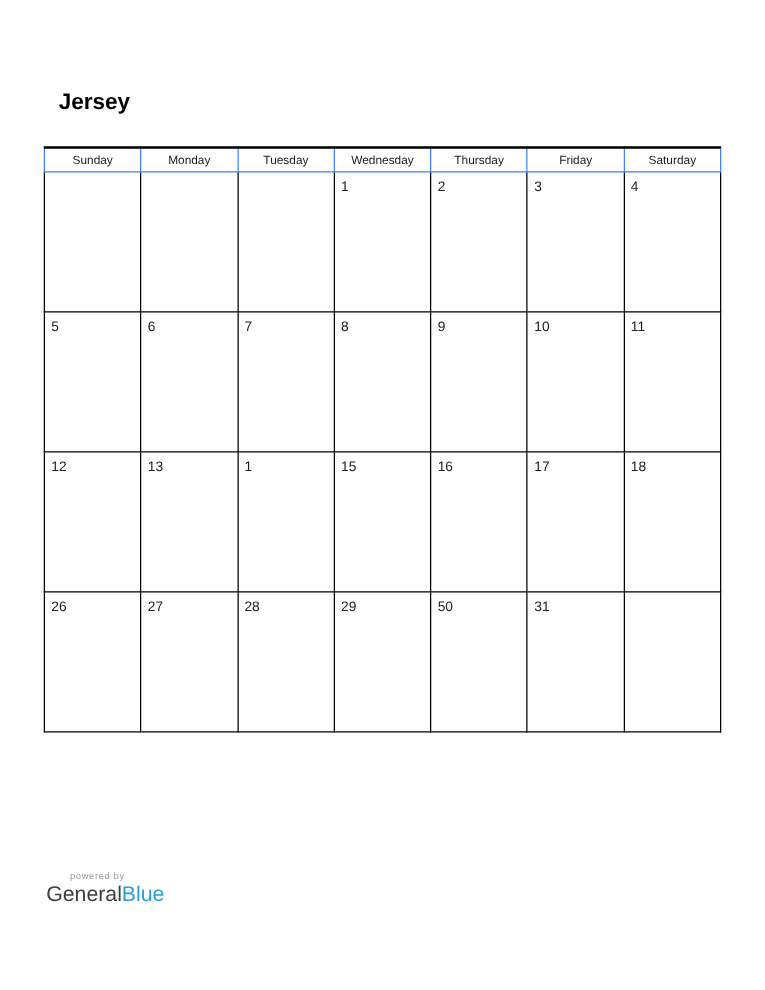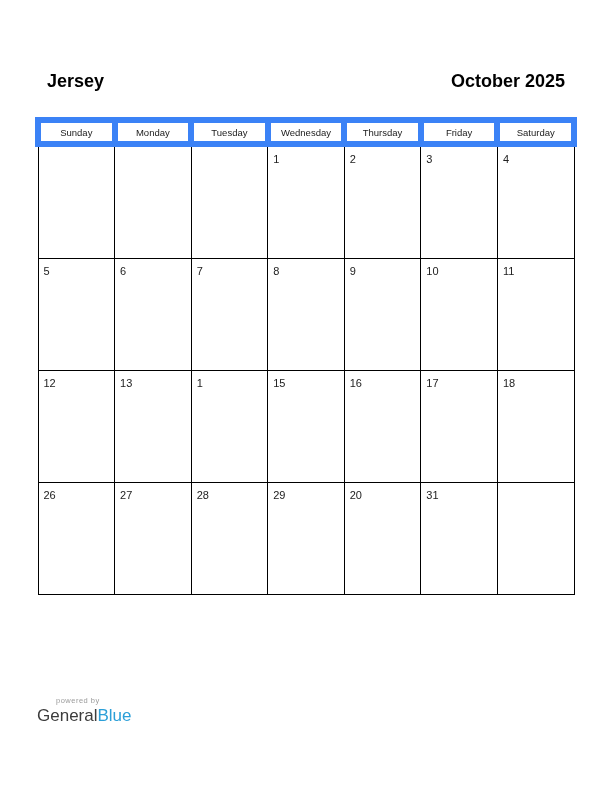--- a/index.html
+++ b/index.html
@@ -34,21 +34,21 @@
     position: absolute;
     left: 35px;
     top: 117px;
     width: 542px;
     border-collapse: collapse;
     table-layout: fixed;
     border: 1px solid #000000;
     border-top: 2.5px solid #000000;
   }
   table.calendar th {
-    border: 6px solid #3b82f6;
+    border: 1px solid #3b82f6;
     height: 16px;
     padding: 1px 0;
     font-size: 9.5px;
     font-weight: normal;
     color: #1a1a1a;
     vertical-align: middle;
   }
   table.calendar td {
     border: 1px solid #000000;
     height: 109px;
@@ -84,21 +84,20 @@
     
   }
 </style>
 </head>
 <body>
 
 <div class="page">
 
   <div class="titles">
     <div class="region-title">Jersey</div>
-    <div class="month-title">October 2025</div>
   </div>
 
   <table class="calendar">
     <thead>
       <tr>
         <th>Sunday</th>
         <th>Monday</th>
         <th>Tuesday</th>
         <th>Wednesday</th>
         <th>Thursday</th>
@@ -132,21 +131,21 @@
         <td><span class="day-num">15</span></td>
         <td><span class="day-num">16</span></td>
         <td><span class="day-num">17</span></td>
         <td><span class="day-num">18</span></td>
       </tr>
       <tr>
         <td><span class="day-num">26</span></td>
         <td><span class="day-num">27</span></td>
         <td><span class="day-num">28</span></td>
         <td><span class="day-num">29</span></td>
-        <td><span class="day-num">20</span></td>
+        <td><span class="day-num">50</span></td>
         <td><span class="day-num">31</span></td>
         <td><span class="day-num"></span></td>
       </tr>
     </tbody>
   </table>
 
   <div class="footer">
     <div class="powered-by" style="color: rgb(155, 155, 155);">powered by</div>
     <div class="brand"><span class="general-part" style="color: rgb(60, 60, 60);">General</span><span class="blue-part" style="color: rgb(43, 159, 216);">Blue</span></div>
   </div>

